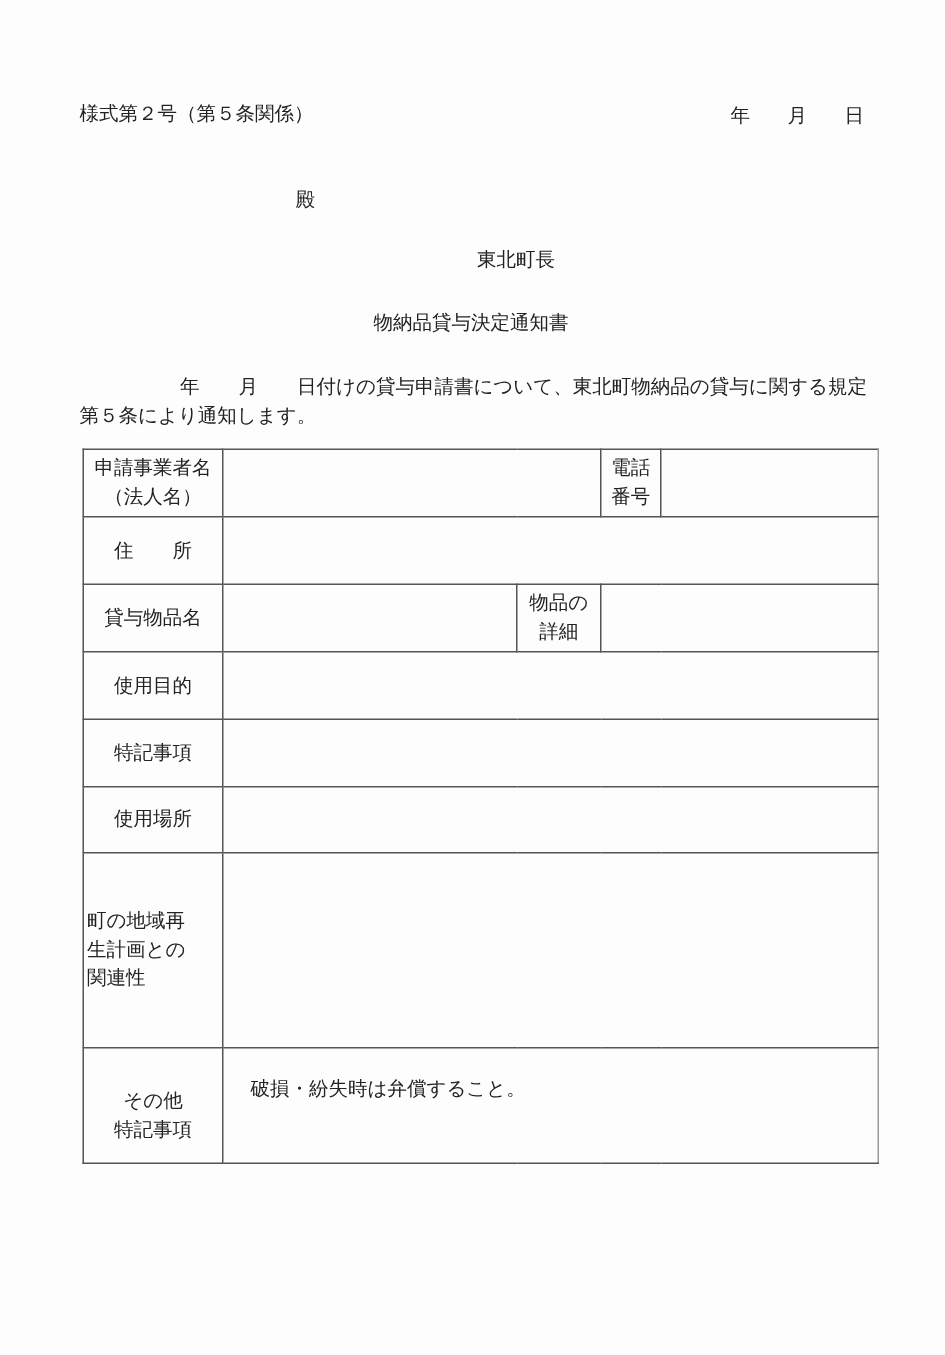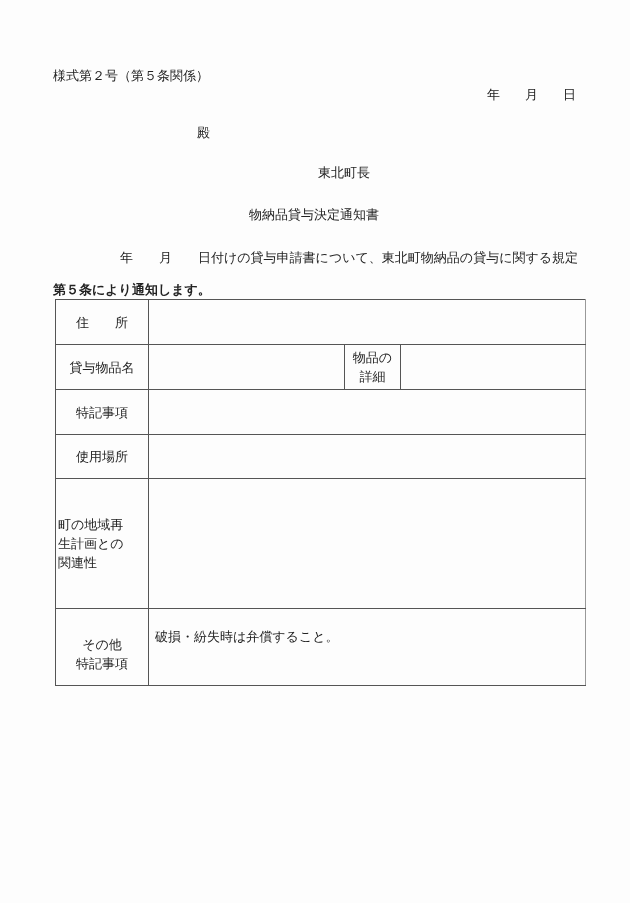--- a/index.html
+++ b/index.html
@@ -3,27 +3,27 @@
 <meta charset="utf-8">
 <style>
   html, body { margin:0; padding:0; }
   body {
     width:630px; height:903px; background:#fdfdfd; position:relative;
     font-family:"DejaVu Serif", "Liberation Serif", serif; color:#222;
     font-size:13px; overflow:hidden;
   }
   .abs { position:absolute; white-space:nowrap; }
   .form-no { left:53px; top:67px; }
-  .date { left:487px; top:86px; word-spacing:0; }
+  .date { left:487px; top:68px; word-spacing:0; }
   .date span { display:inline-block; }
   .addressee { left:197px; top:124px; }
   .sender { left:318px; top:164px; }
   .title { left:249px; top:206px;text-align:center; }
   .body1 { left:120px; top:249px; }
-  .body2 { left:53px; top:281px;font-weight:bold; }
+  .body2 { left:53px; top:268px; }
   table {
     position:absolute; left:55px; top:299px; width:530px;
     border-collapse:collapse; table-layout:fixed;
   }
   td {
     border:1.5px solid #555; padding:0; text-align:center; vertical-align:middle;
     font-size:13px; line-height:19px;
   }
   td.right { border-right-color:#999; }
   td.value { text-align:left; vertical-align:middle; }
@@ -50,36 +50,52 @@
 <table>
   <colgroup>
     <col style="width:93px">
     <col style="width:196px">
     <col style="width:56px">
     <col style="width:40px">
     <col style="width:145px">
   </colgroup>
 
   <tbody>
+      <tr style="height:45px">
+    <td>
+      <div>申請事業者名</div>
+      <div>（法人名）</div>
+    </td>
+    <td colspan="2" class="value"></td>
+    <td>
+      <div>電話</div>
+      <div>番号</div>
+    </td>
+    <td class="value right"></td>
+  </tr>
 
   <tr style="height:45px">
     <td>住　　所</td>
     <td colspan="4" class="value right"></td>
   </tr>
 
   <tr style="height:45px">
     <td>貸与物品名</td>
     <td class="value"></td>
     <td>
       <div>物品の</div>
       <div>詳細</div>
     </td>
     <td colspan="2" class="value right"></td>
   </tr>
 
+  <tr style="height:45px">
+    <td>使用目的</td>
+    <td colspan="4" class="value right"></td>
+  </tr>
 
   <tr style="height:45px">
     <td>特記事項</td>
     <td colspan="4" class="value right"></td>
   </tr>
 
   <tr style="height:44px">
     <td>使用場所</td>
     <td colspan="4" class="value right"></td>
   </tr>
@@ -91,16 +107,16 @@
       <div>関連性</div>
     </td>
     <td colspan="4" class="value right"></td>
   </tr>
 
   <tr style="height:77px">
     <td>
       <div style="padding-top:14px">その他</div>
       <div>特記事項</div>
     </td>
-    <td colspan="4" class="value right" style="vertical-align:top;padding-top:18px;padding-left:6px">破損・紛失時は弁償すること。</td>
+    <td colspan="4" class="value right" style="vertical-align:top;padding-top:18px;padding-left:18px">破損・紛失時は弁償すること。</td>
   </tr>
 </tbody>
   </table>
 
 </body></html>

